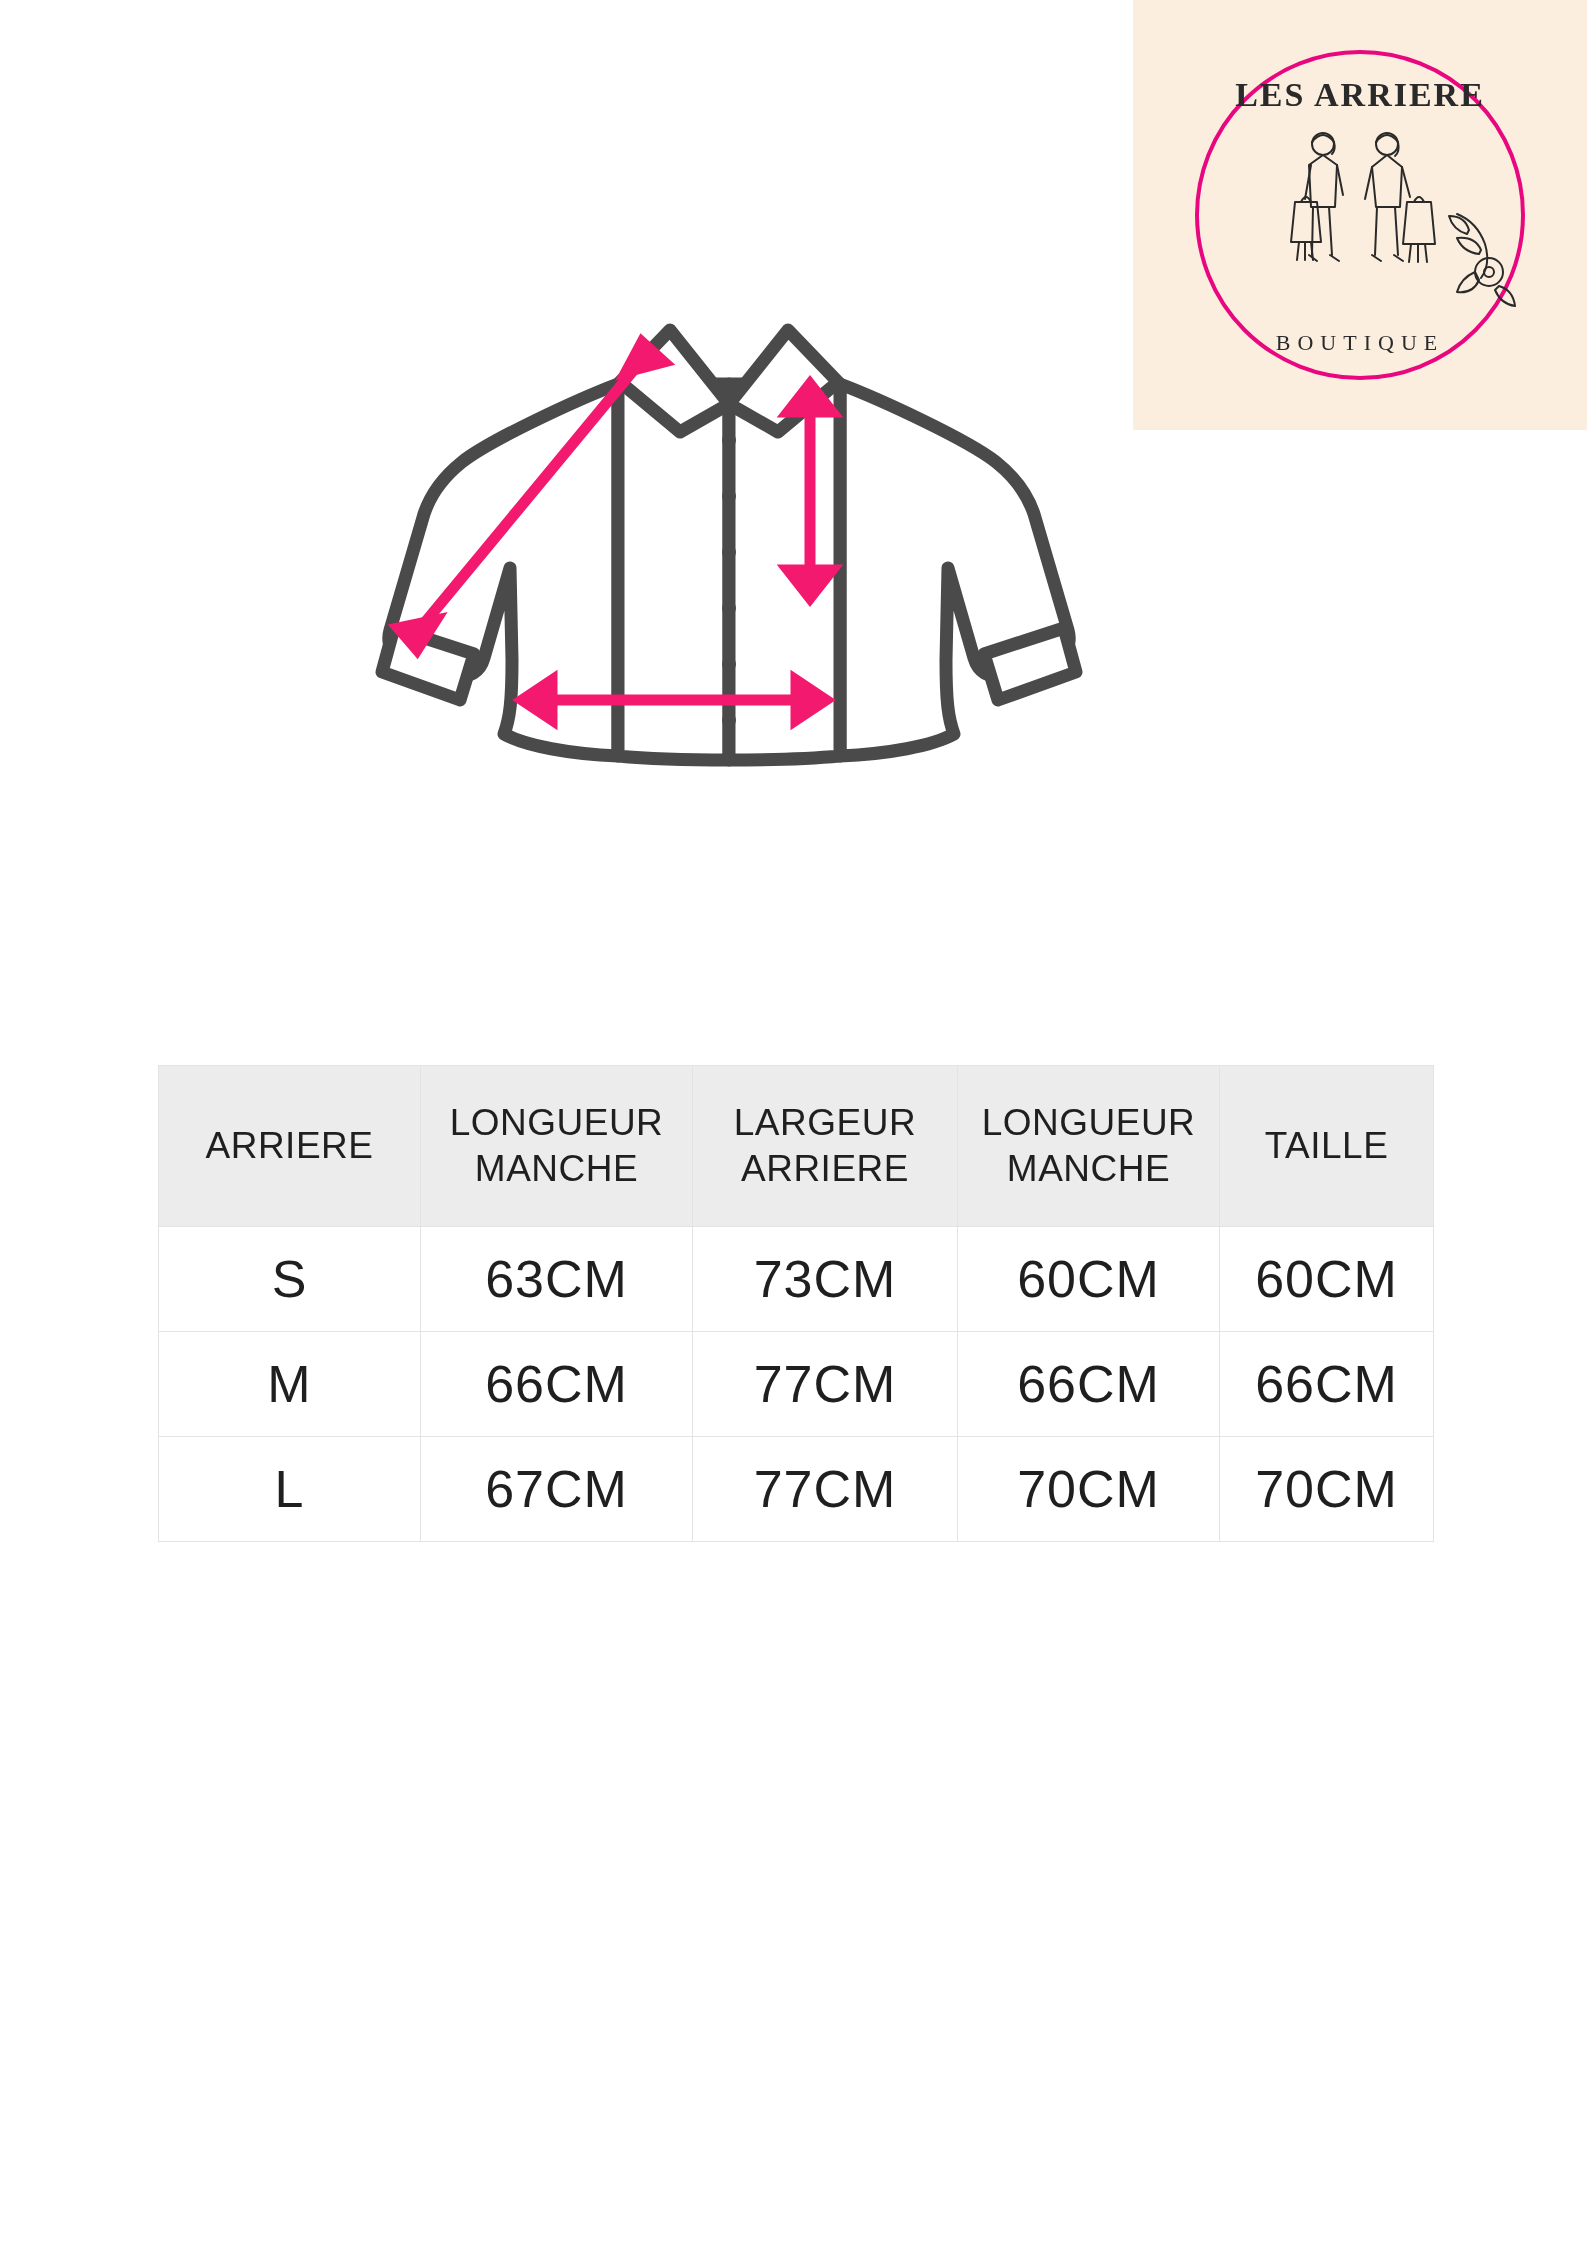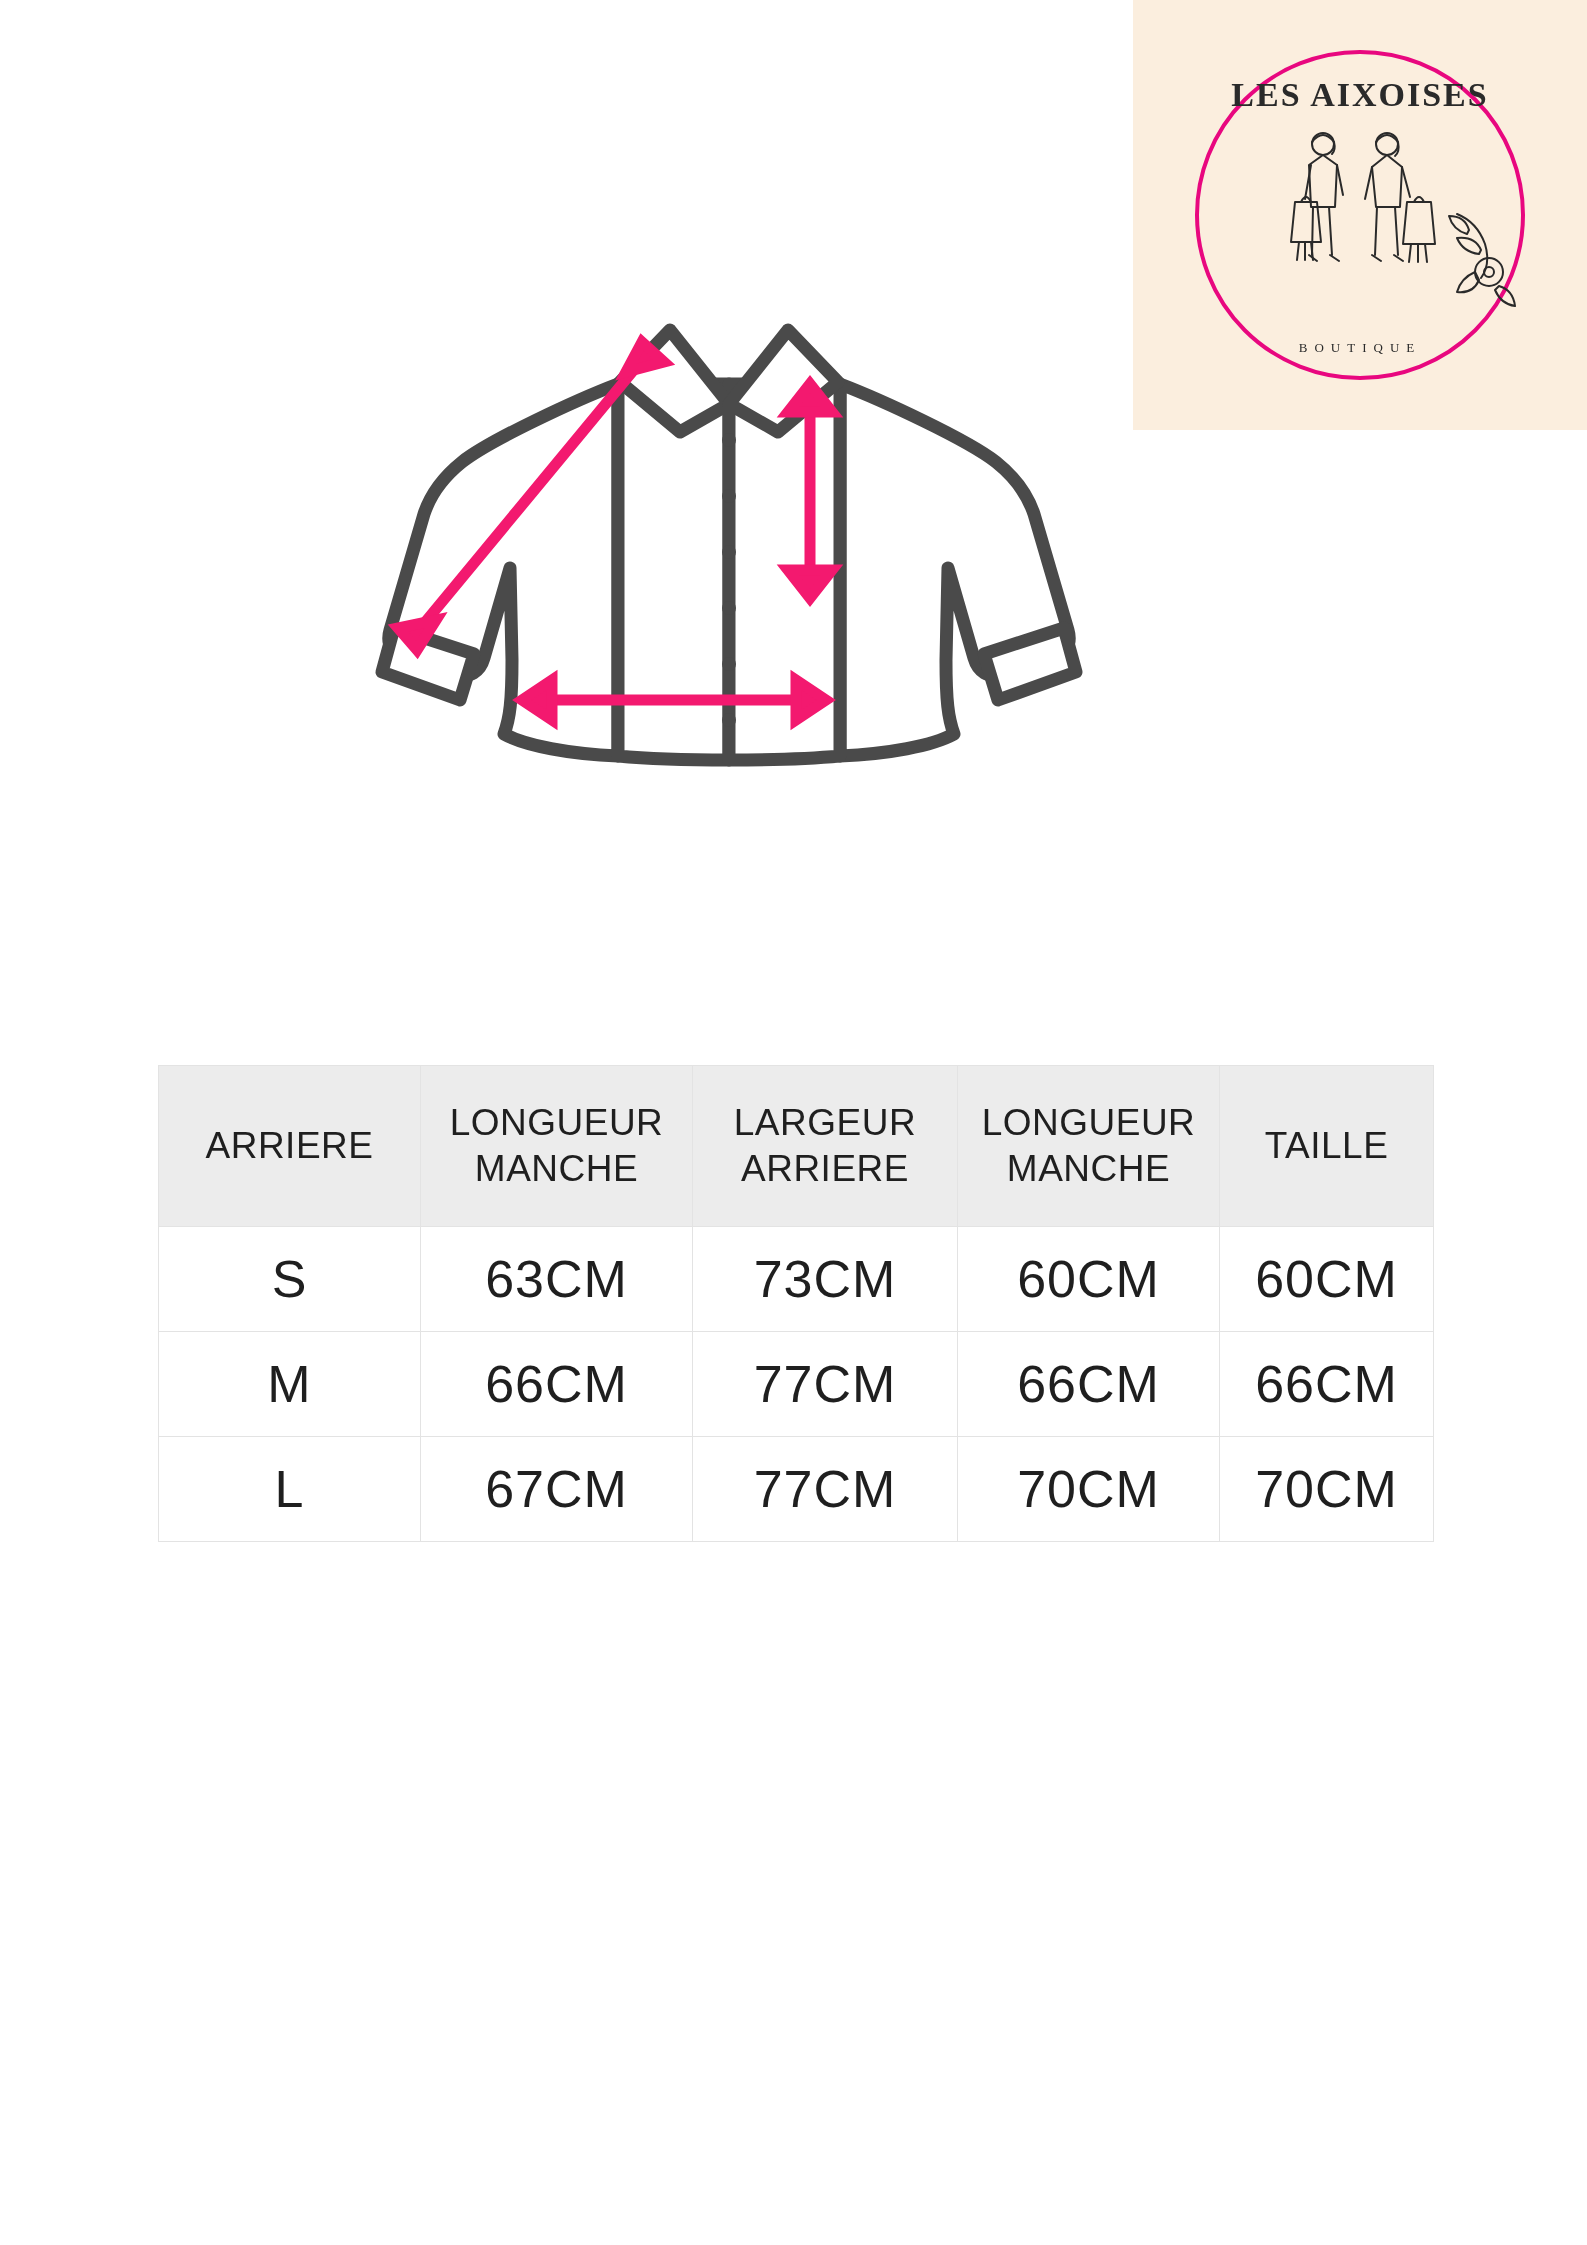--- a/index.html
+++ b/index.html
@@ -52,21 +52,21 @@
     letter-spacing: 2px;
     color: #2a2a2a;
   }
   .logo-text-bottom {
     position: absolute;
     bottom: 24px;
     left: 0;
     width: 100%;
     text-align: center;
     font-family: "Liberation Serif", serif;
-    font-size: 13px;
+    font-size: 22px;
     letter-spacing: 7px;
     color: #2a2a2a;
   }
   #logo-figures {
     position: absolute;
     top: 72px;
     left: 0;
     width: 100%;
     height: 190px;
   }
@@ -115,21 +115,21 @@
   col.c-man      { width: 262px; }
   col.c-larg     { width: 214px; }
 </style>
 </head>
 <body>
 
 <div id="logo-block">
   <div id="logo-circle-wrap">
     <div class="logo-ring"></div>
 
-    <div class="logo-text-top">LES AIXOISES</div>
+    <div class="logo-text-top">LES ARRIERE</div>
     <div class="logo-text-bottom">BOUTIQUE</div>
 
     <svg id="logo-figures" viewBox="0 0 330 190">
       <g fill="none" stroke="#2a2a2a" stroke-width="2" stroke-linecap="round" stroke-linejoin="round">
 
         <circle cx="128" cy="22" r="11"></circle>
         <path d="M117 20 q11 -14 22 0 q2 8 -2 12"></path>
         <path d="M128 33 l-14 10 l2 42 l24 0 l2 -42 z"></path>
         <path d="M116 43 l-6 34"></path>
         <path d="M142 43 l6 30"></path>

